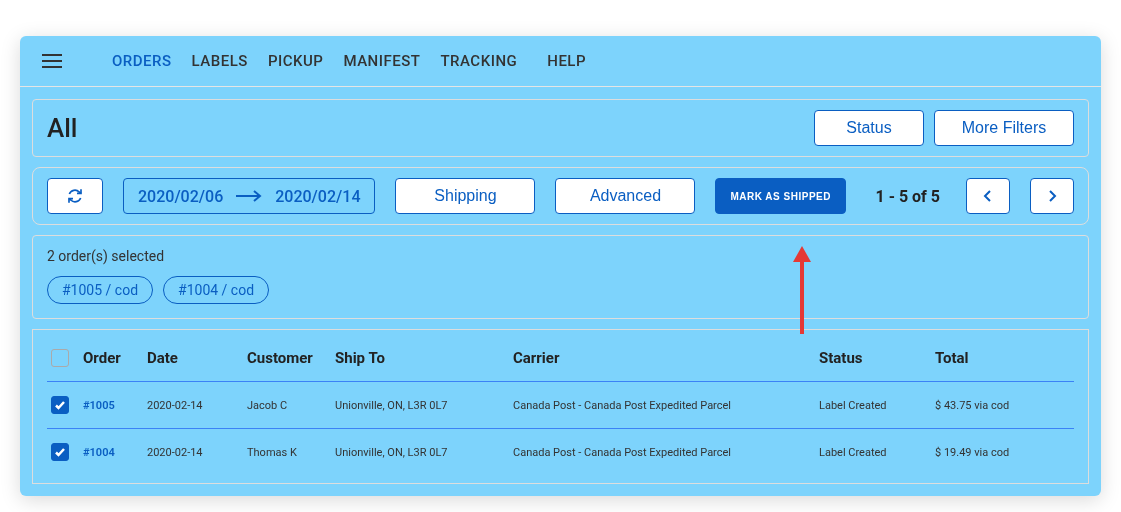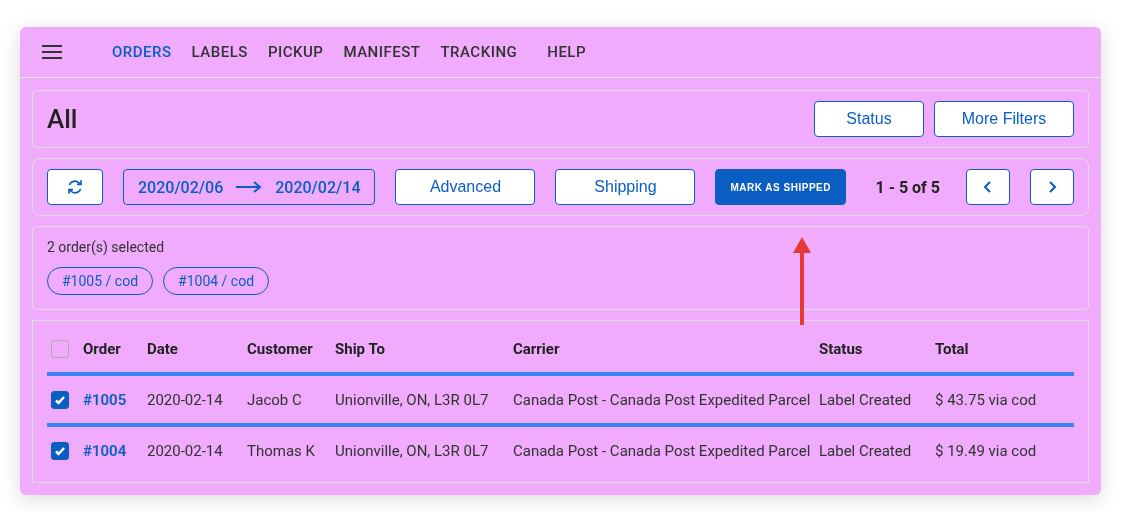--- a/index.html
+++ b/index.html
@@ -1,17 +1,17 @@
 <!DOCTYPE html>
 <html><head>
   <meta charset="utf-8">
   <style>
     * { box-sizing: border-box; margin: 0; padding: 0; }
     body { font-family: -apple-system, BlinkMacSystemFont, "Segoe UI", Roboto, sans-serif; background: #fff; padding: 20px; }
-    .app-window { width: 1081px; margin: 7px auto; background: #f0abfc; border-radius: 6px; box-shadow: 0 4px 20px rgba(0,0,0,0.15); overflow: hidden; position: relative; }
+    .app-window { width: 1081px; margin: 16px auto; background: #7dd3fc; border-radius: 6px; box-shadow: 0 4px 20px rgba(0,0,0,0.15); overflow: hidden; position: relative; }
     .topbar { display: flex; align-items: center; padding: 16px 20px; border-bottom: 1px solid #e5e5e5; gap: 28px; }
     .hamburger { display: flex; flex-direction: column; gap: 4px; cursor: pointer; padding: 2px; }
     .hamburger span { display: block; width: 20px; height: 2px; background: #333; }
     .nav-items { display: flex; gap: 20px; margin-left: 20px; }
     .nav-item { font-size: 15px; letter-spacing: 0.5px; color: #333; cursor: pointer; font-weight: 500; }
     .nav-item.active { color: #0a5ec2; }
     .nav-item.help { margin-left: 10px; }
 
     .inner-pad { padding: 12px; }
 
@@ -36,21 +36,21 @@
     .icon-btn.small { width: 44px; }
 
     .selection-panel { border: 1px solid #ddd; border-radius: 4px; padding: 12px 14px 14px; margin-bottom: 10px; }
     .sel-text { font-size: 14px; color: #333; margin-bottom: 12px; }
     .chip-row { display: flex; gap: 10px; }
     .chip { border: 1px solid #0a5ec2; color: #0a5ec2; border-radius: 999px; padding: 5px 14px; font-size: 14px; cursor: pointer; }
 
     .table-panel { border: 1px solid #ddd; border-radius: 0; padding: 4px 14px 8px; }
     table { width: 100%; border-collapse: collapse; }
     th { text-align: left; font-size: 15px; font-weight: 700; color: #222; padding: 14px 8px 14px 0; }
-    td { font-size: 15px; color: #333; padding: 14px 8px 14px 0; border-top: 4px solid #3b82f6; }
+    td { font-size: 11px; color: #333; padding: 14px 8px 14px 0; border-top: 1px solid #3b82f6; }
     .cb { width: 18px; height: 18px; border: 1px solid #aaa; border-radius: 3px; display: inline-flex; align-items: center; justify-content: center; cursor: pointer; vertical-align: middle; }
     .cb.checked { background: #0a5ec2; border-color: #0a5ec2; }
     .order-link { color: #0a5ec2; font-weight: 600; cursor: pointer; }
     th:first-child, td:first-child { width: 36px; padding-left: 4px; }
     th:nth-child(2), td:nth-child(2) { width: 64px; }
     th:nth-child(3), td:nth-child(3) { width: 100px; }
     th:nth-child(4), td:nth-child(4) { width: 88px; }
     th:nth-child(5), td:nth-child(5) { width: 178px; }
     th:nth-child(6), td:nth-child(6) { width: 306px; }
     th:nth-child(7), td:nth-child(7) { width: 116px; }
@@ -99,22 +99,22 @@
       <div class="date-range">
         <span>2020/02/06</span>
         <span class="arrow-long">
           <svg width="28" height="14" viewBox="0 0 28 14" fill="none" stroke="#0a5ec2" stroke-width="2">
               <line x1="1" y1="7" x2="24" y2="7"></line>
               <polyline points="19,2 25,7 19,12"></polyline>
             </svg>
         </span>
         <span>2020/02/14</span>
       </div>
+      <button class="outline-btn tool">Shipping</button>
       <button class="outline-btn tool">Advanced</button>
-      <button class="outline-btn tool">Shipping</button>
       <button class="solid-btn">MARK AS SHIPPED</button>
       <span class="pager-text">1 - 5 of 5</span>
       <button class="icon-btn small">
         <svg width="10" height="14" viewBox="0 0 10 14" fill="none" stroke="#0a5ec2" stroke-width="2">
             <polyline points="7,2 2,7 7,12"></polyline>
           </svg>
       </button>
       <button class="icon-btn small">
         <svg width="10" height="14" viewBox="0 0 10 14" fill="none" stroke="#0a5ec2" stroke-width="2">
             <polyline points="3,2 8,7 3,12"></polyline>

